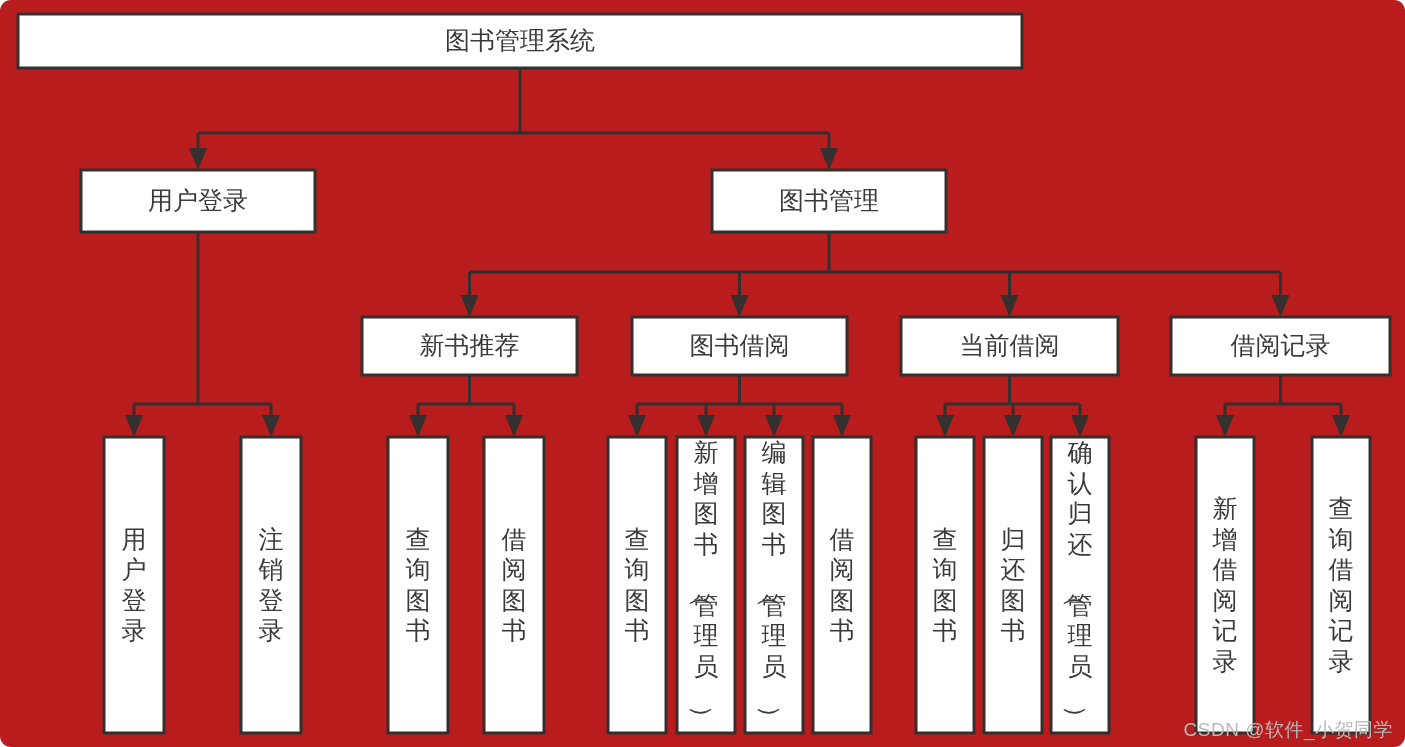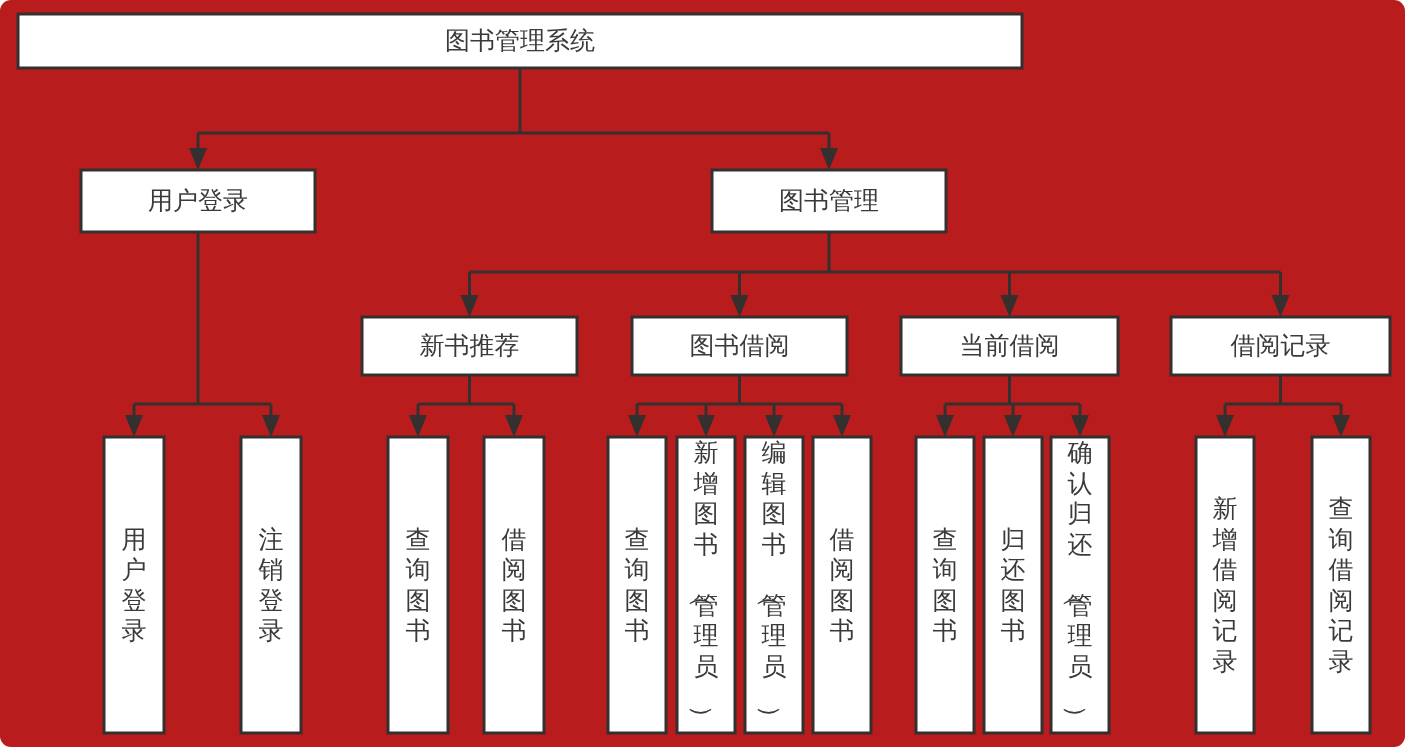--- a/index.html
+++ b/index.html
@@ -198,13 +198,14 @@
         <g>
           <rect x="1196" y="437" width="58" height="296" class="node-rect"></rect>
           <text x="1225" class="node-label-v"><tspan x="1225" y="517.29">新</tspan><tspan x="1225" y="547.79">增</tspan><tspan x="1225" y="578.29">借</tspan><tspan x="1225" y="608.79">阅</tspan><tspan x="1225" y="639.29">记</tspan><tspan x="1225" y="669.79">录</tspan></text>
         </g>
         <g>
           <rect x="1312" y="437" width="58" height="296" class="node-rect"></rect>
           <text x="1341" class="node-label-v"><tspan x="1341" y="517.29">查</tspan><tspan x="1341" y="547.79">询</tspan><tspan x="1341" y="578.29">借</tspan><tspan x="1341" y="608.79">阅</tspan><tspan x="1341" y="639.29">记</tspan><tspan x="1341" y="669.79">录</tspan></text>
         </g>
       </g>
   </svg>
+  <div class="watermark">CSDN @软件_小贺同学</div>
 </div>
 
 </body></html>

